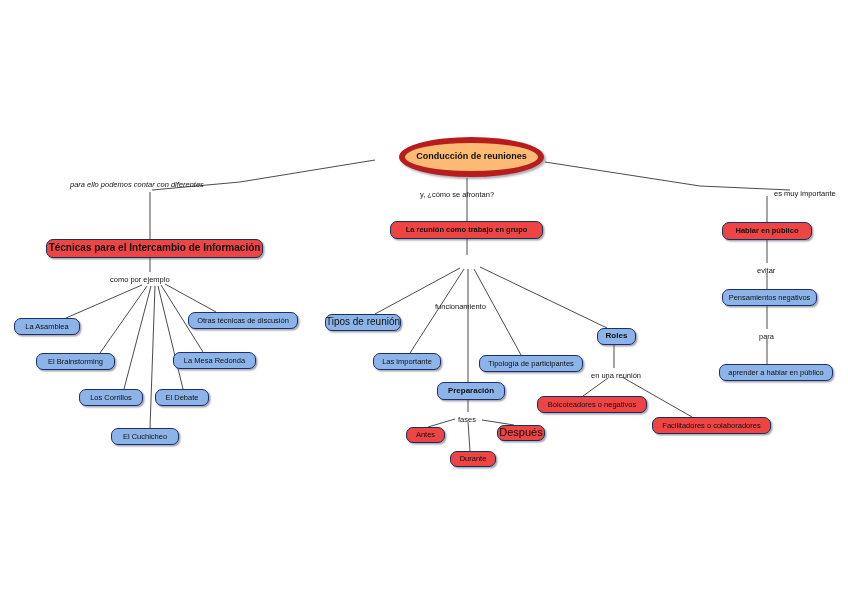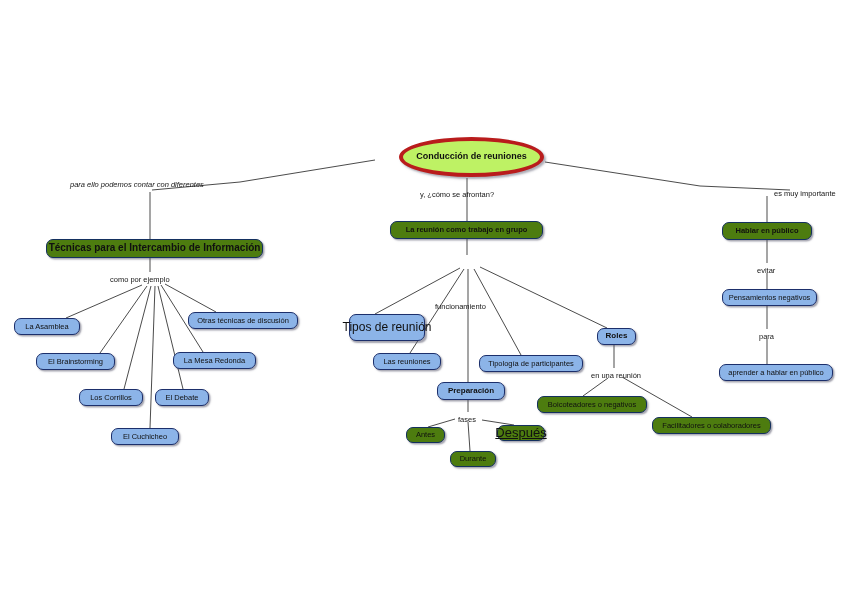--- a/index.html
+++ b/index.html
@@ -35,30 +35,30 @@
     text-align: center;
     white-space: nowrap;
     border: 1px solid #1c2f6b;
     border-radius: 7px;
     color: #101010;
     line-height: 1.05;
     padding: 0 6px;
     box-shadow: 1.5px 1.5px 1.6px rgba(90,90,110,0.55);
   }
   .node.cyan {
-    background: #4d7c0f;
+    background: #ef4444;
     border-color: #14305f;
   }
   .node.blue {
     background: #8cb4e8;
     border-color: #1c2f6b;
   }
   .node.root {
-    background: #bef264;
-    border: 4px solid #b91c1c;
+    background: #fdba74;
+    border: 6px solid #b91c1c;
     border-radius: 50%;
     box-shadow: 2px 2px 2.2px rgba(90,90,110,0.5);
   }
   .node.bold {
     font-weight: bold;
   }
   .edge-label {
     position: absolute;
     white-space: nowrap;
     color: #161616;
@@ -106,27 +106,27 @@
       <div class="node root bold" style="left: 399px; top: 137px; width: 145px; height: 40px; font-size: 9px;">Conducción de reuniones</div>
       <div class="node cyan bold" style="left: 46px; top: 239px; width: 217px; height: 19px; font-size: 10px;">Técnicas para el Intercambio de Información</div>
       <div class="node blue" style="left: 14px; top: 318px; width: 66px; height: 17px; font-size: 7.5px;">La Asamblea</div>
       <div class="node blue" style="left: 36px; top: 353px; width: 79px; height: 17px; font-size: 7.5px;">El Brainstorming</div>
       <div class="node blue" style="left: 79px; top: 389px; width: 64px; height: 17px; font-size: 7.5px;">Los Corrillos</div>
       <div class="node blue" style="left: 111px; top: 428px; width: 68px; height: 17px; font-size: 7.5px;">El Cuchicheo</div>
       <div class="node blue" style="left: 155px; top: 389px; width: 54px; height: 17px; font-size: 7.5px;">El Debate</div>
       <div class="node blue" style="left: 173px; top: 352px; width: 83px; height: 17px; font-size: 7.5px;">La Mesa Redonda</div>
       <div class="node blue" style="left: 188px; top: 312px; width: 110px; height: 17px; font-size: 7.5px;">Otras técnicas de discusión</div>
       <div class="node cyan bold" style="left: 390px; top: 221px; width: 153px; height: 18px; font-size: 7.5px;">La reunión como trabajo en grupo</div>
-      <div class="node blue" style="left: 325px; top: 314px; width: 76px; height: 27px; font-size: 12px; margin-left: 24px;">Tipos de reunión</div>
-      <div class="node blue" style="left: 373px; top: 353px; width: 68px; height: 17px; font-size: 7.5px;">Las reuniones</div>
+      <div class="node blue" style="left: 325px; top: 314px; width: 76px; height: 17px; font-size: 10px;">Tipos de reunión</div>
+      <div class="node blue" style="left: 373px; top: 353px; width: 68px; height: 17px; font-size: 7.5px;">Las importante</div>
       <div class="node blue" style="left: 479px; top: 355px; width: 104px; height: 17px; font-size: 7.5px;">Tipología de participantes</div>
       <div class="node blue bold" style="left: 437px; top: 382px; width: 68px; height: 18px; font-size: 8px;">Preparación</div>
       <div class="node cyan" style="left: 406px; top: 427px; width: 39px; height: 16px; font-size: 7.5px;">Antes</div>
       <div class="node cyan" style="left: 450px; top: 451px; width: 46px; height: 16px; font-size: 7.5px;">Durante</div>
-      <div class="node cyan" style="left: 497px; top: 425px; width: 48px; height: 16px; font-size: 13px; text-decoration: underline;">Después</div>
+      <div class="node cyan" style="left: 497px; top: 425px; width: 48px; height: 16px; font-size: 11px;">Después</div>
       <div class="node blue bold" style="left: 597px; top: 328px; width: 39px; height: 17px; font-size: 8px;">Roles</div>
       <div class="node cyan" style="left: 537px; top: 396px; width: 110px; height: 17px; font-size: 7.5px;">Boicoteadores o negativos</div>
       <div class="node cyan" style="left: 652px; top: 417px; width: 119px; height: 17px; font-size: 7.5px;">Facilitadores o colaboradores</div>
       <div class="node cyan bold" style="left: 722px; top: 222px; width: 90px; height: 18px; font-size: 7.5px;">Hablar en público</div>
       <div class="node blue" style="left: 722px; top: 289px; width: 95px; height: 17px; font-size: 7.5px;">Pensamientos negativos</div>
       <div class="node blue" style="left: 719px; top: 364px; width: 114px; height: 17px; font-size: 7.5px;">aprender a hablar en público</div>
     </div>
   <div id="label-layer">
       <div class="edge-label" style="left: 70px; top: 180px; font-size: 7.5px; font-style: italic;">para ello podemos contar con diferentes</div>
       <div class="edge-label" style="left: 420px; top: 190px; font-size: 7.5px;">y, ¿cómo se afrontan?</div>

